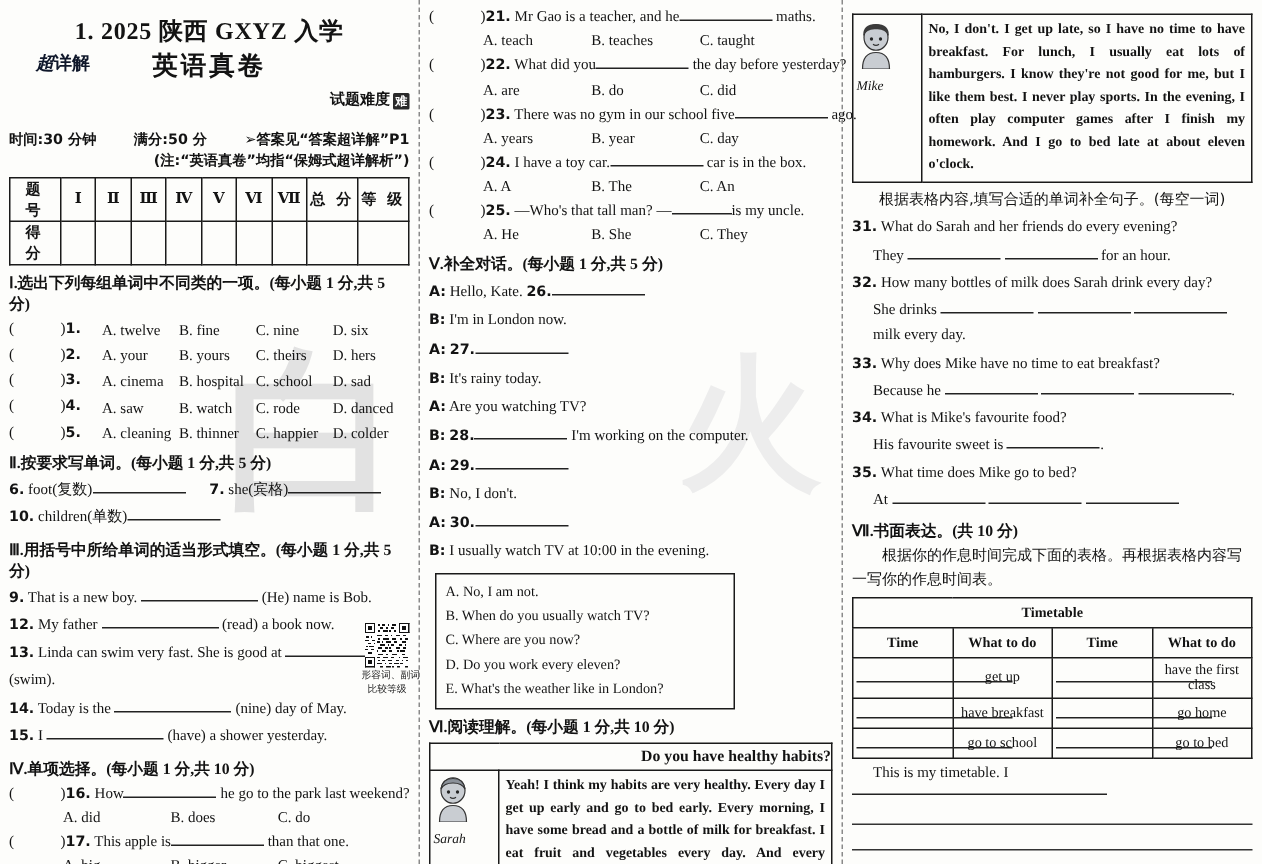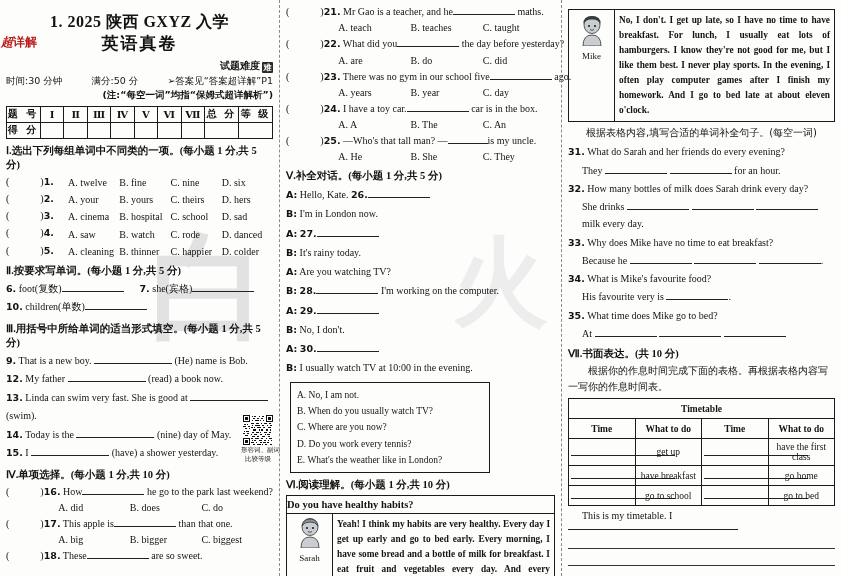--- a/index.html
+++ b/index.html
@@ -19,52 +19,52 @@
   .col3 { width:280px; border-left:1px dashed #8a8a8a; }
 
   
   .wm { position:absolute; z-index:0; pointer-events:none; color:#e2e2e2;
         font-family:"DejaVu Sans", sans-serif; font-weight:bold; }
   .wm1 { left:150px; top:228px; font-size:118px; line-height:1; }
   .wm2 { left:452px; top:234px; font-size:96px; line-height:1; color:#ededed;}
   .content { position:relative; z-index:2; }
 
   
-  .logo { position:absolute; left:1px; top:34px; font-size:12px; font-weight:bold;
-          color:#b91c1c; font-family:"DejaVu Sans", sans-serif; letter-spacing:0px; }
+  .logo { position:absolute; left:24px; top:34px; font-size:12px; font-weight:bold;
+          color:#0f172a; font-family:"DejaVu Sans", sans-serif; letter-spacing:0px; }
   .logo .sup { font-style:italic; }
   .title { text-align:center; font-size:16px; font-weight:bold; letter-spacing:.5px;
            margin:8px 0 0 0; line-height:1.35; font-family:"Liberation Serif",serif;}
   .title .l2 { display:block; font-size:17px; letter-spacing:2px; }
   .diffline { text-align:right; font-size:10px; font-weight:bold; margin-top:3px;
               font-family:"DejaVu Sans",sans-serif;}
   .diffbox { display:inline-block; width:11px; height:11px; background:#2a2a2a;
              color:#fff; font-size:8px; line-height:11px; text-align:center;
              vertical-align:-1px; margin-left:2px; border-radius:1px;}
-  .inforow { display:flex; justify-content:space-between; font-size:9.5px; margin-top:2px;
-             font-family:"DejaVu Sans",sans-serif; font-weight:normal;}
+  .inforow { display:flex; justify-content:space-between; font-size:9.5px; margin-top:14px;
+             font-family:"DejaVu Sans",sans-serif; font-weight:bold;}
   .noteline { text-align:right; font-size:9.5px; font-family:"DejaVu Sans",sans-serif;
               font-weight:bold; margin-top:1px; white-space:nowrap;}
 
   table.score { width:100%; border-collapse:collapse; margin-top:4px; table-layout:fixed;}
   table.score td { border:1px solid #1a1a1a; height:16px; text-align:center;
                    font-size:10px; font-weight:bold; padding:0;}
-  table.score td.lbl { width:34px; font-family:Liberation Serif, serif; letter-spacing:3px;margin-left:45px;}
+  table.score td.lbl { width:34px; font-family:Liberation Mono, monospace; letter-spacing:3px;margin-left:45px;}
   table.score td.tot { width:34px; font-family:"DejaVu Sans",sans-serif; letter-spacing:2px;}
 
   
   .sec { font-size:10.5px; font-weight:bold; margin:5px 0 2px 0;
          font-family:Liberation Serif, serif; }
   .q { font-size:10px; line-height:1.5; margin:1px 0; white-space:nowrap; }
   .q .brk { display:inline-block; width:26px; }
   .qn { font-weight:bold; font-family:"DejaVu Sans",sans-serif; font-size:9.5px;}
   .opts { display:flex; font-size:10px; line-height:1.5; margin:0 0 1px 0; }
   .opts.o4 > span { width:25%; }
   .opts.o3 > span { width:31%; }
-  .opts.pad { padding-left:36px;justify-content:flex-end; }
+  .opts.pad { padding-left:36px; }
   .bl { display:inline-block; border-bottom:1px solid #222; height:9px; }
   .bl-s { width:40px; }
   .bl-m { width:62px; }
   .bl-l { width:78px; }
   .bl-xl { width:104px; }
   .fill { font-size:10px; line-height:1.85; margin:0; }
 
   
   .qr { position:absolute; right:4px; width:34px; text-align:center; }
   .qrimg { width:30px; height:30px; margin:0 auto; display:block; }
@@ -73,22 +73,22 @@
 
   
   .dlg { font-size:10px; line-height:1.92; }
   .dlg b { font-family:"DejaVu Sans",sans-serif; font-size:9.5px;}
   .optbox { border:1px solid #1a1a1a; padding:4px 6px; margin:4px 2px 2px 4px;
             font-size:9.5px; line-height:1.72; width:200px;}
 
   
   .rt { border:1px solid #1a1a1a; border-collapse:collapse; width:100%; margin-top:3px;}
   .rt td { border:1px solid #1a1a1a; padding:3px 4px; vertical-align:top;}
-  .rt .hd { text-align:left; font-weight:bold; font-size:10.5px; padding:3px 0;}
-  .rt .av { width:46px; text-align:center; padding:4px 2px;}
+  .rt .hd { text-align:right; font-weight:bold; font-size:10.5px; padding:3px 0;}
+  .rt .av { width:46px; text-align:left; padding:4px 2px;font-style:italic;}
   .rt .body { font-size:9.3px; line-height:1.62; text-align:justify;font-weight:bold; }
   .avname { font-size:9px; margin-top:1px; font-family:"Liberation Serif",serif;}
 
   
   .cnline { font-size:10px; font-family:"DejaVu Sans",sans-serif; text-align:center;
             margin:4px 0 3px 0;}
   .cnpara { font-size:10px; font-family:"DejaVu Sans",sans-serif; line-height:1.6;
             margin:2px 0 3px 0;}
   .qa { font-size:10px; line-height:1.72; margin:1px 0;}
   .qa.ans { padding-left:14px; }
@@ -120,21 +120,21 @@
 
     <div class="diffline">
       <span>试题难度</span><span class="diffbox">难</span>
     </div>
 
     <div class="inforow">
       <span>时间:30 分钟</span>
       <span>满分:50 分</span>
       <span>➢答案见“答案超详解”P1</span>
     </div>
-    <div class="noteline">(注:“每空一词”均指“保姆式超详解析”)</div>
+    <div class="noteline">(注:“英语真卷”均指“保姆式超详解析”)</div>
 
     <table class="score">
       <tbody>
           <tr>
         <td class="lbl">题 号</td>
         <td>Ⅰ</td>
         <td>Ⅱ</td>
         <td>Ⅲ</td>
         <td>Ⅳ</td>
         <td>Ⅴ</td>
@@ -486,21 +486,21 @@
     </div>
     <div class="dlg">
       <b>B:</b>
       <span>I usually watch TV at 10:00 in the evening.</span>
     </div>
 
     <div class="optbox">
       <div>A. No, I am not.</div>
       <div>B. When do you usually watch TV?</div>
       <div>C. Where are you now?</div>
-      <div>D. Do you work every tennis?</div>
+      <div>D. Do you work every eleven?</div>
       <div>E. What's the weather like in London?</div>
     </div>
 
     <div class="sec">Ⅵ.阅读理解。(每小题 1 分,共 10 分)</div>
 
     <table class="rt">
       <tbody>
           <tr>
         <td class="hd" colspan="2">Do you have healthy habits?</td>
       </tr>
@@ -577,21 +577,21 @@
       <span class="bl bl-m"></span>
       <span class="bl bl-m"></span>
       <span class="bl bl-m"></span><span>.</span>
     </div>
 
     <div class="qa">
       <span class="qn">34.</span>
       <span>What is Mike's favourite food?</span>
     </div>
     <div class="qa ans">
-      <span>His favourite very is</span>
+      <span>His favourite sweet is</span>
       <span class="bl bl-m"></span><span>.</span>
     </div>
 
     <div class="qa">
       <span class="qn">35.</span>
       <span>What time does Mike go to bed?</span>
     </div>
     <div class="qa ans">
       <span>At</span>
       <span class="bl bl-m"></span>

